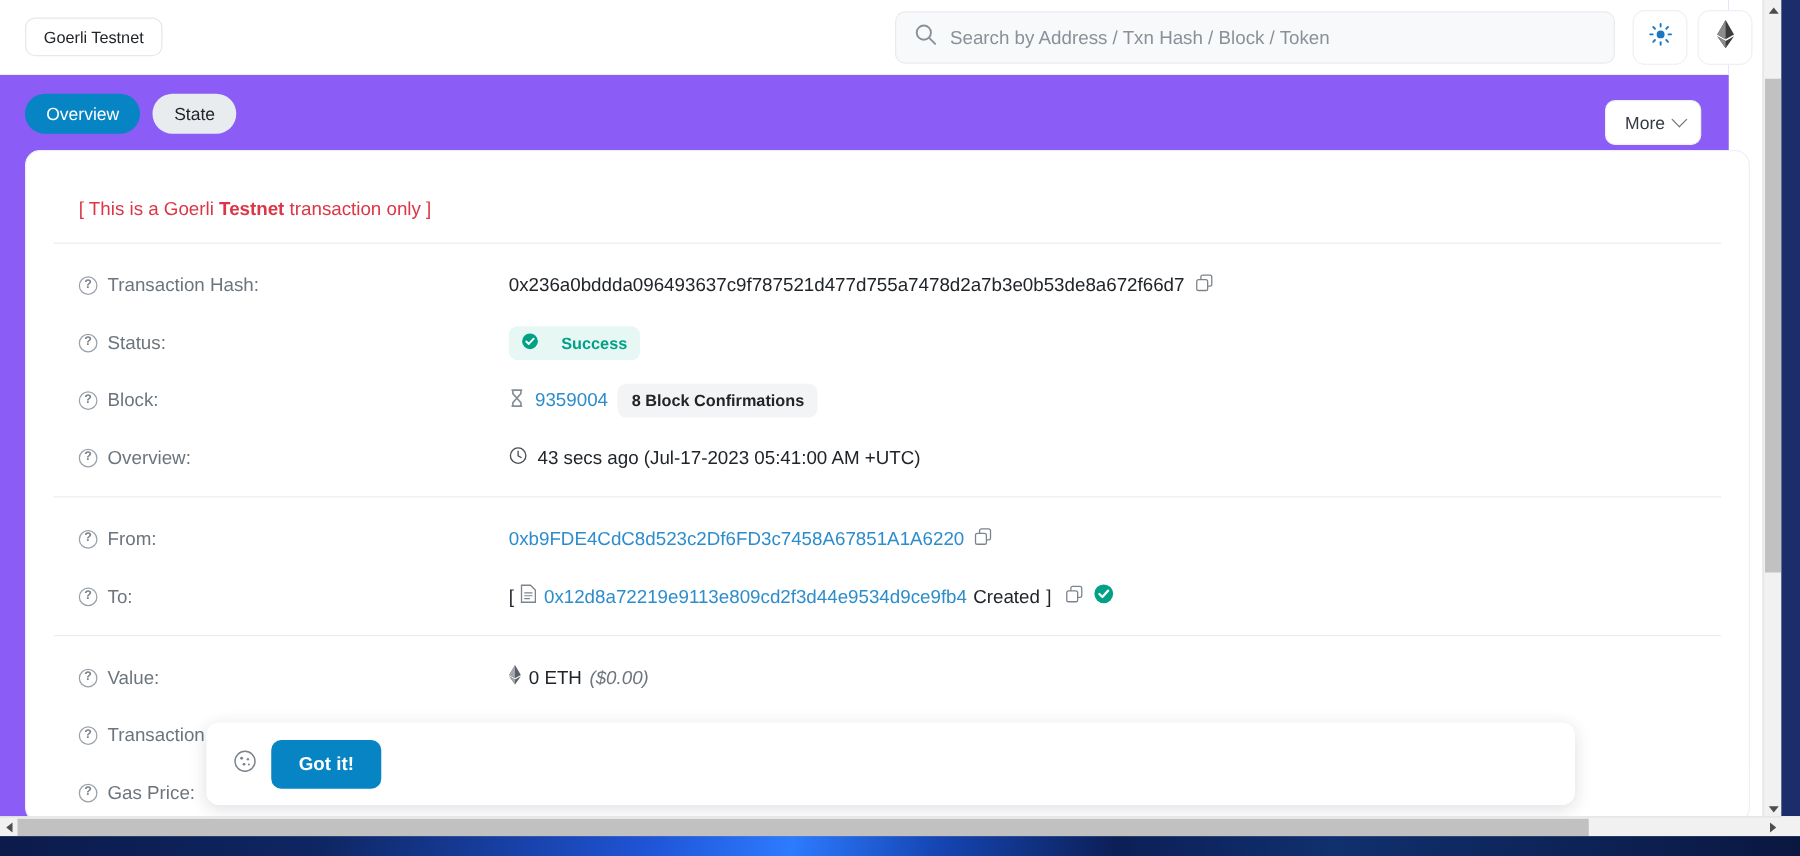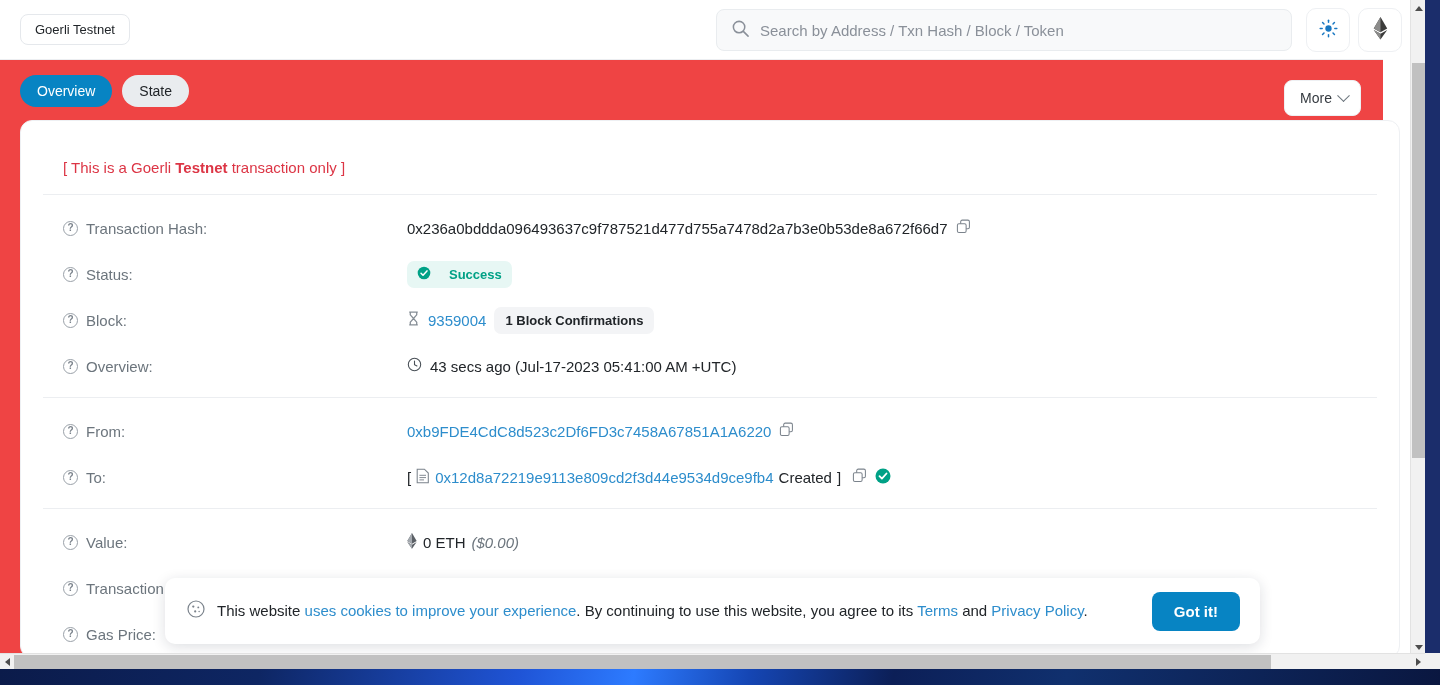--- a/index.html
+++ b/index.html
@@ -16,21 +16,21 @@
       linear-gradient(100deg, #0b1b4a 0%, #0e2663 18%, #1f54d6 36%, #2d7bff 44%,
                       #1546b4 52%, #0c1f57 62%, #10306e 74%, #0a1740 100%);
   }
   
   .viewport {
     position: absolute; left: 0; top: 0; width: 1425px; height: 669px;
     background: #ffffff; overflow: hidden;
   }
   .page {
     position: absolute; left: 0; top: 0; width: 1383px; height: 657px;
-    background: #ef4444;
+    background: #8b5cf6;
   }
   
   .header {
     position: relative; height: 60px; background: #ffffff;
     border-bottom: 1px solid #eceef1;
     display: flex; align-items: center; padding: 0 20px;
   }
   .network-pill {
     border: 1px solid #e5e8ec; border-radius: 8px;
     padding: 8px 14px; font-size: 13px; color: #212529;
@@ -251,21 +251,21 @@
           <span class="qmark">?</span>
           <span>Block:</span>
         </div>
         <div class="value">
           <span>
             <svg width="13" height="15" viewBox="0 0 12 14" fill="none" stroke="#868e96" stroke-width="1.2">
               <path d="M2 1 H10 M2 13 H10 M3 1 V3.6 L6 7 L9 3.6 V1 M3 13 V10.4 L6 7 L9 10.4 V13"></path>
             </svg>
           </span>
           <a class="link">9359004</a>
-          <span class="badge-grey">1 Block Confirmations</span>
+          <span class="badge-grey">8 Block Confirmations</span>
         </div>
       </div>
 
       <div class="row">
         <div class="label">
           <span class="qmark">?</span>
           <span>Overview:</span>
         </div>
         <div class="value">
           <span>
@@ -372,21 +372,20 @@
     <div class="cookie-banner">
       <span>
         <svg width="18" height="18" viewBox="0 0 18 18">
           <circle cx="9" cy="9" r="8" fill="#fff" stroke="#7b838c" stroke-width="1.2"></circle>
           <circle cx="6.3" cy="6.6" r="1.15" fill="#7b838c"></circle>
           <circle cx="11.3" cy="7.4" r="0.95" fill="#7b838c"></circle>
           <circle cx="8.2" cy="11.4" r="1.1" fill="#7b838c"></circle>
           <circle cx="12.1" cy="11.6" r="0.75" fill="#7b838c"></circle>
         </svg>
       </span>
-      <div class="cookie-text"><span>This website </span><a class="link">uses cookies to improve your experience</a><span>. By continuing to use this website, you agree to its </span><a class="link">Terms</a><span> and </span><a class="link">Privacy Policy</a><span>.</span></div>
       <button class="got-it">Got it!</button>
     </div>
 
   </div>
 
   <div class="vscroll">
     <div class="arr up">
         <div class="tri u"></div>
       </div>
     <div class="thumb"></div>

